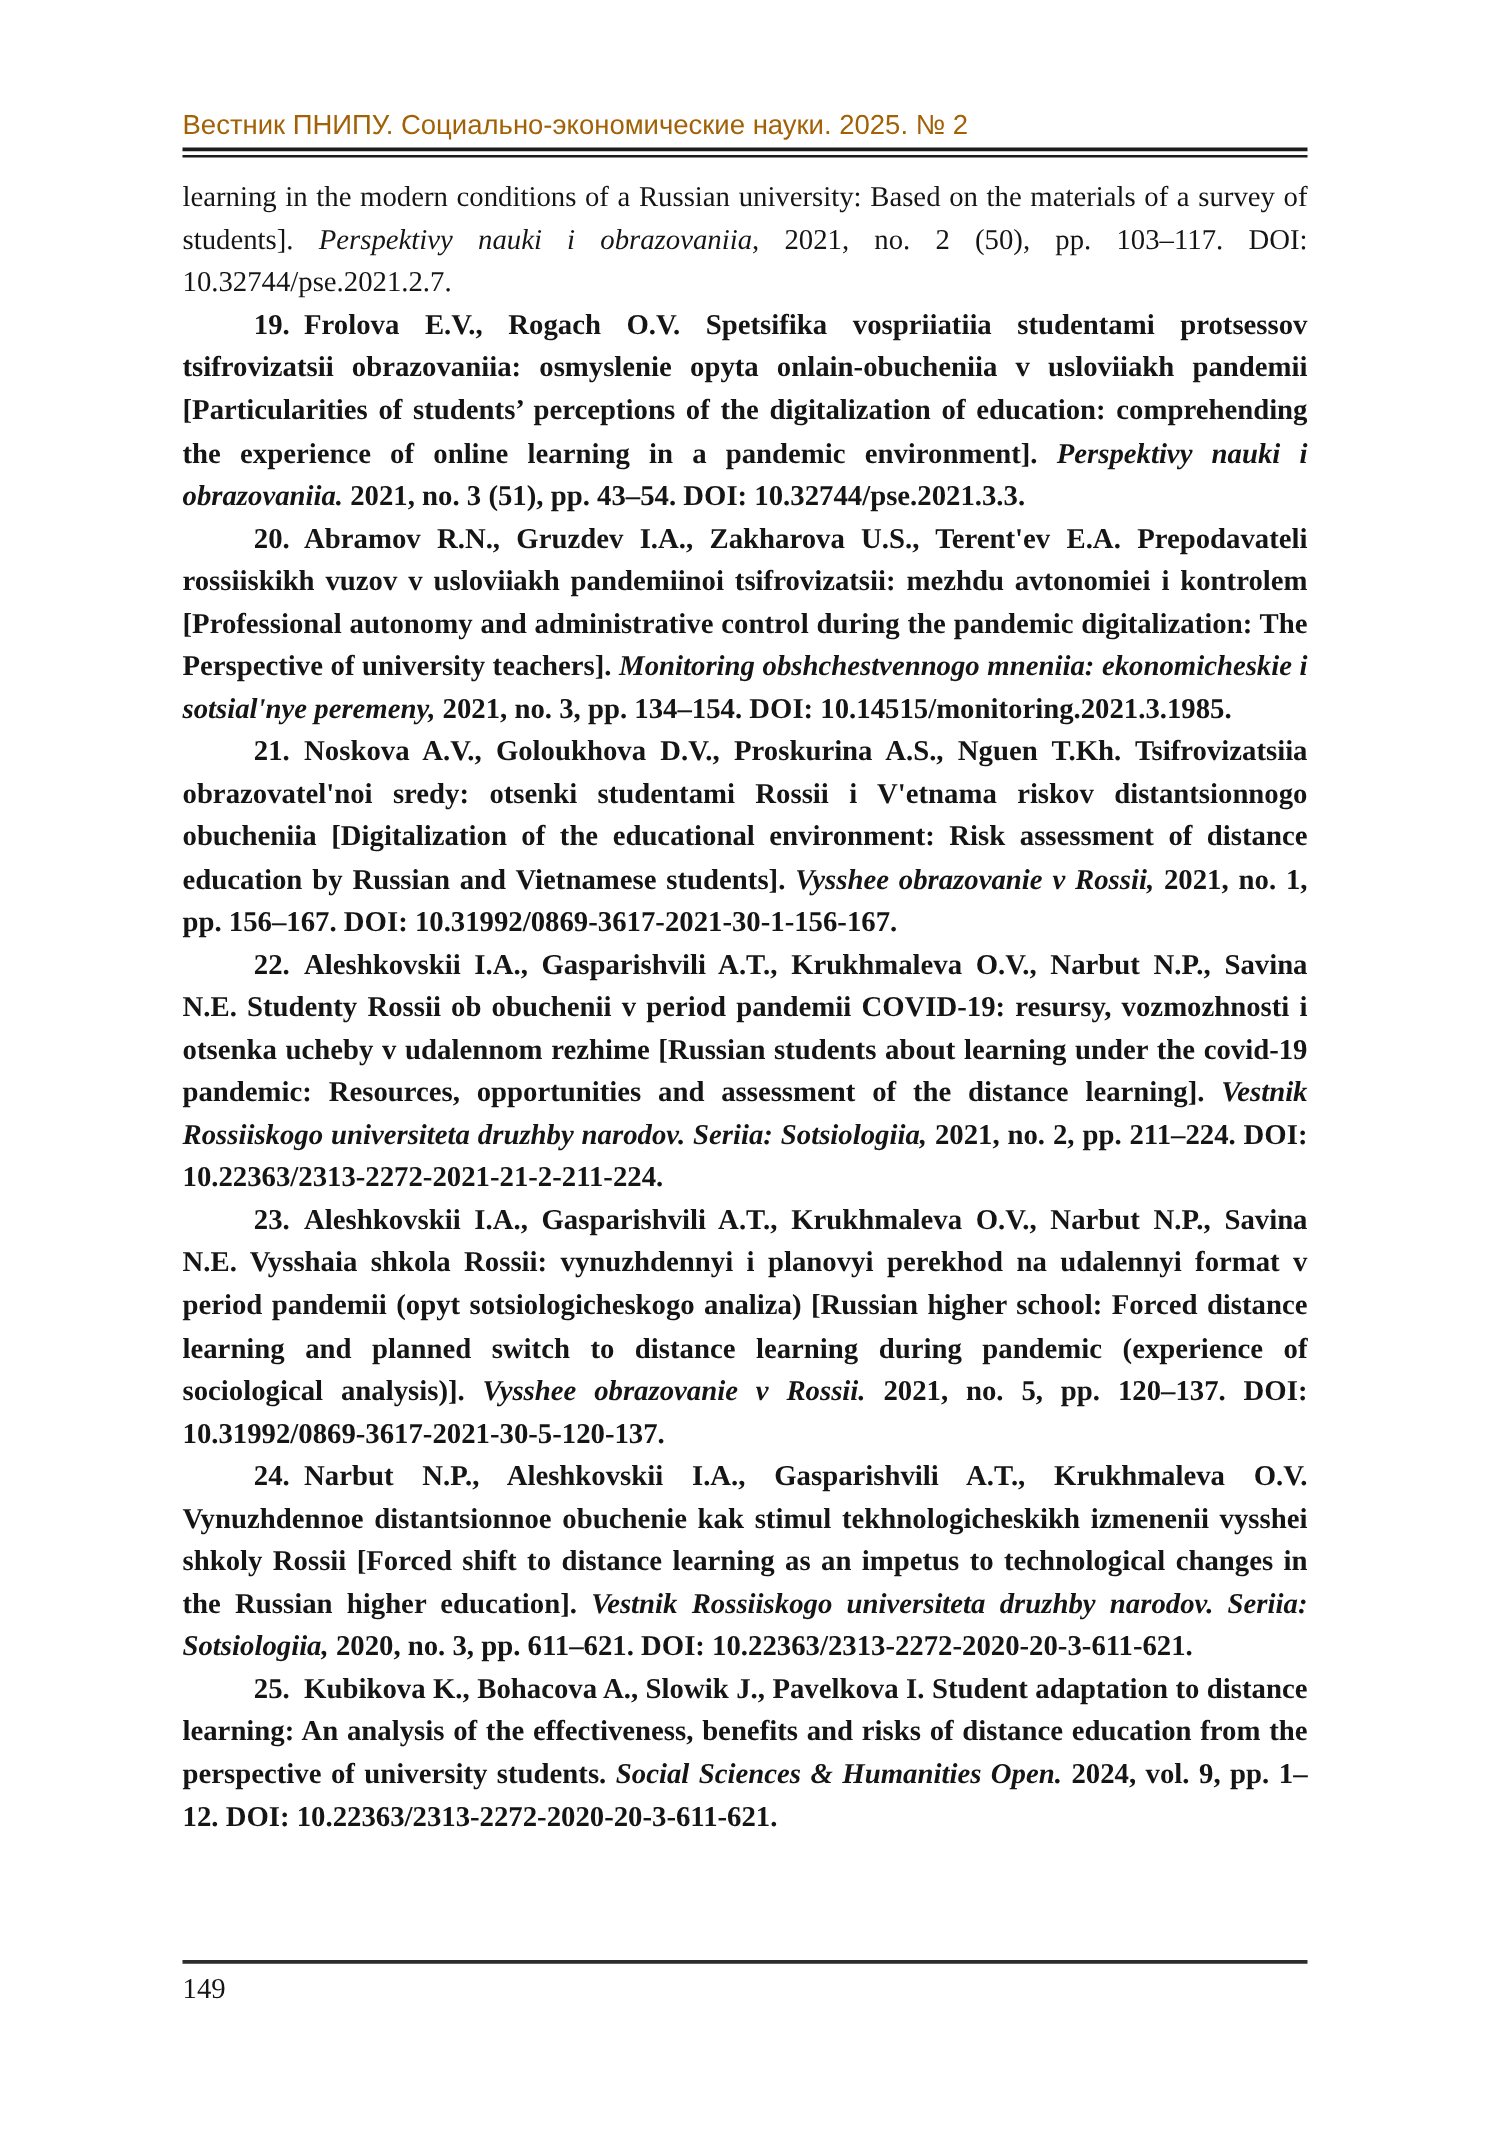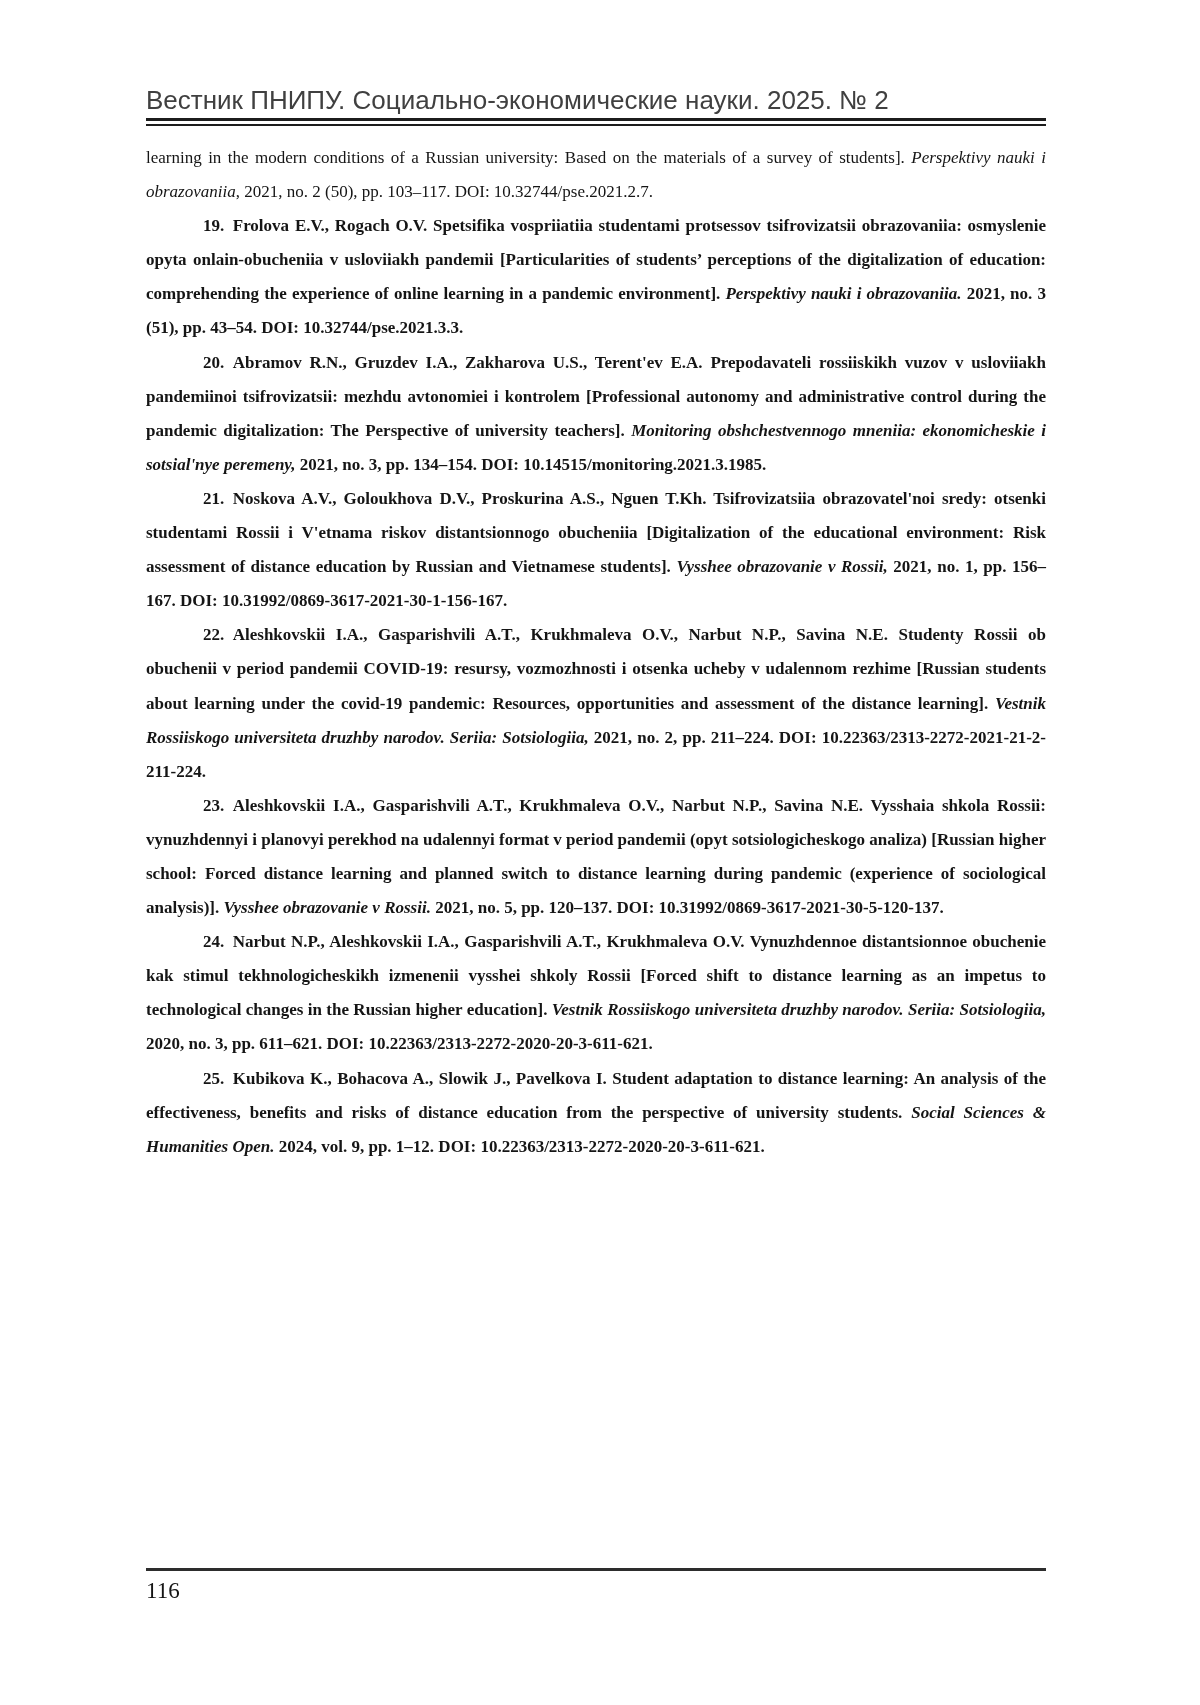--- a/index.html
+++ b/index.html
@@ -15,42 +15,42 @@
     overflow: hidden;
     color: #1a1a1a;
   }
   
   .running-head {
     position: absolute;
     left: 146px;
     top: 88px;
     width: 900px;
     font-family: "Liberation Sans", sans-serif;
-    font-size: 26px;
+    font-size: 22px;
     line-height: 24px;
-    color: #404040;
+    color: #a16207;
     white-space: nowrap;
   }
   .double-rule {
     position: absolute;
     left: 146px;
     top: 118px;
     width: 900px;
     height: 3px;
     border-top: 3px solid #1c1c1c;
     border-bottom: 2px solid #1c1c1c;
   }
   
   .refs {
     position: absolute;
     left: 146px;
     top: 141px;
     width: 900px;
     font-family: "Liberation Serif", serif;
-    font-size: 17px;
+    font-size: 23px;
     line-height: 34.1px;
     color: #151515;
     text-align: justify;
     hyphens: auto;
     -webkit-hyphens: auto;
   }
   .refs p {
     margin: 0;
     padding: 0;
   }
@@ -95,15 +95,15 @@
       <p class="indent"><span>20. Abramov R.N., Gruzdev I.A., Zakharova U.S., Terent'ev E.A. Prepodavateli rossiiskikh vuzov v usloviiakh pandemiinoi tsifrovizatsii: mezhdu avtonomiei i kontrolem [Professional autonomy and administrative control during the pandemic digitalization: The Perspective of university teachers]. </span><span class="it">Monitoring obshchestvennogo mneniia: ekonomicheskie i sotsial'nye peremeny,</span><span> 2021, no. 3, pp. 134–154. DOI: 10.14515/monitoring.2021.3.1985.</span></p>
       <p class="indent"><span>21. Noskova A.V., Goloukhova D.V., Proskurina A.S., Nguen T.Kh. Tsifrovizatsiia obrazovatel'noi sredy: otsenki studentami Rossii i V'etnama riskov distantsionnogo obucheniia [Digitalization of the educational environment: Risk assessment of distance education by Russian and Vietnamese students]. </span><span class="it">Vysshee obrazovanie v Rossii,</span><span> 2021, no. 1, pp. 156–167. DOI: 10.31992/0869-3617-2021-30-1-156-167.</span></p>
       <p class="indent"><span>22. Aleshkovskii I.A., Gasparishvili A.T., Krukhmaleva O.V., Narbut N.P., Savina N.E. Studenty Rossii ob obuchenii v period pandemii COVID-19: resursy, vozmozhnosti i otsenka ucheby v udalennom rezhime [Russian students about learning under the covid-19 pandemic: Resources, opportunities and assessment of the distance learning]. </span><span class="it">Vestnik Rossiiskogo universiteta druzhby narodov. Seriia: Sotsiologiia,</span><span> 2021, no. 2, pp. 211–224. DOI: 10.22363/2313-2272-2021-21-2-211-224.</span></p>
       <p class="indent"><span>23. Aleshkovskii I.A., Gasparishvili A.T., Krukhmaleva O.V., Narbut N.P., Savina N.E. Vysshaia shkola Rossii: vynuzhdennyi i planovyi perekhod na udalennyi format v period pandemii (opyt sotsiologicheskogo analiza) [Russian higher school: Forced distance learning and planned switch to distance learning during pandemic (experience of sociological analysis)]. </span><span class="it">Vysshee obrazovanie v Rossii.</span><span> 2021, no. 5, pp. 120–137. DOI: 10.31992/0869-3617-2021-30-5-120-137.</span></p>
       <p class="indent"><span>24. Narbut N.P., Aleshkovskii I.A., Gasparishvili A.T., Krukhmaleva O.V. Vynuzhdennoe distantsionnoe obuchenie kak stimul tekhnologicheskikh izmenenii vysshei shkoly Rossii [Forced shift to distance learning as an impetus to technological changes in the Russian higher education]. </span><span class="it">Vestnik Rossiiskogo universiteta druzhby narodov. Seriia: Sotsiologiia,</span><span> 2020, no. 3, pp. 611–621. DOI: 10.22363/2313-2272-2020-20-3-611-621.</span></p>
       <p class="indent"><span>25. Kubikova K., Bohacova A., Slowik J., Pavelkova I. Student adaptation to distance learning: An analysis of the effectiveness, benefits and risks of distance education from the perspective of university students. </span><span class="it">Social Sciences &amp; Humanities Open.</span><span> 2024, vol. 9, pp. 1–12. DOI: 10.22363/2313-2272-2020-20-3-611-621.</span></p>
     </div>
 
   <div class="footer-rule"></div>
 
-  <div class="page-number">116</div>
+  <div class="page-number">149</div>
 
 </div>
 
 </body></html>

